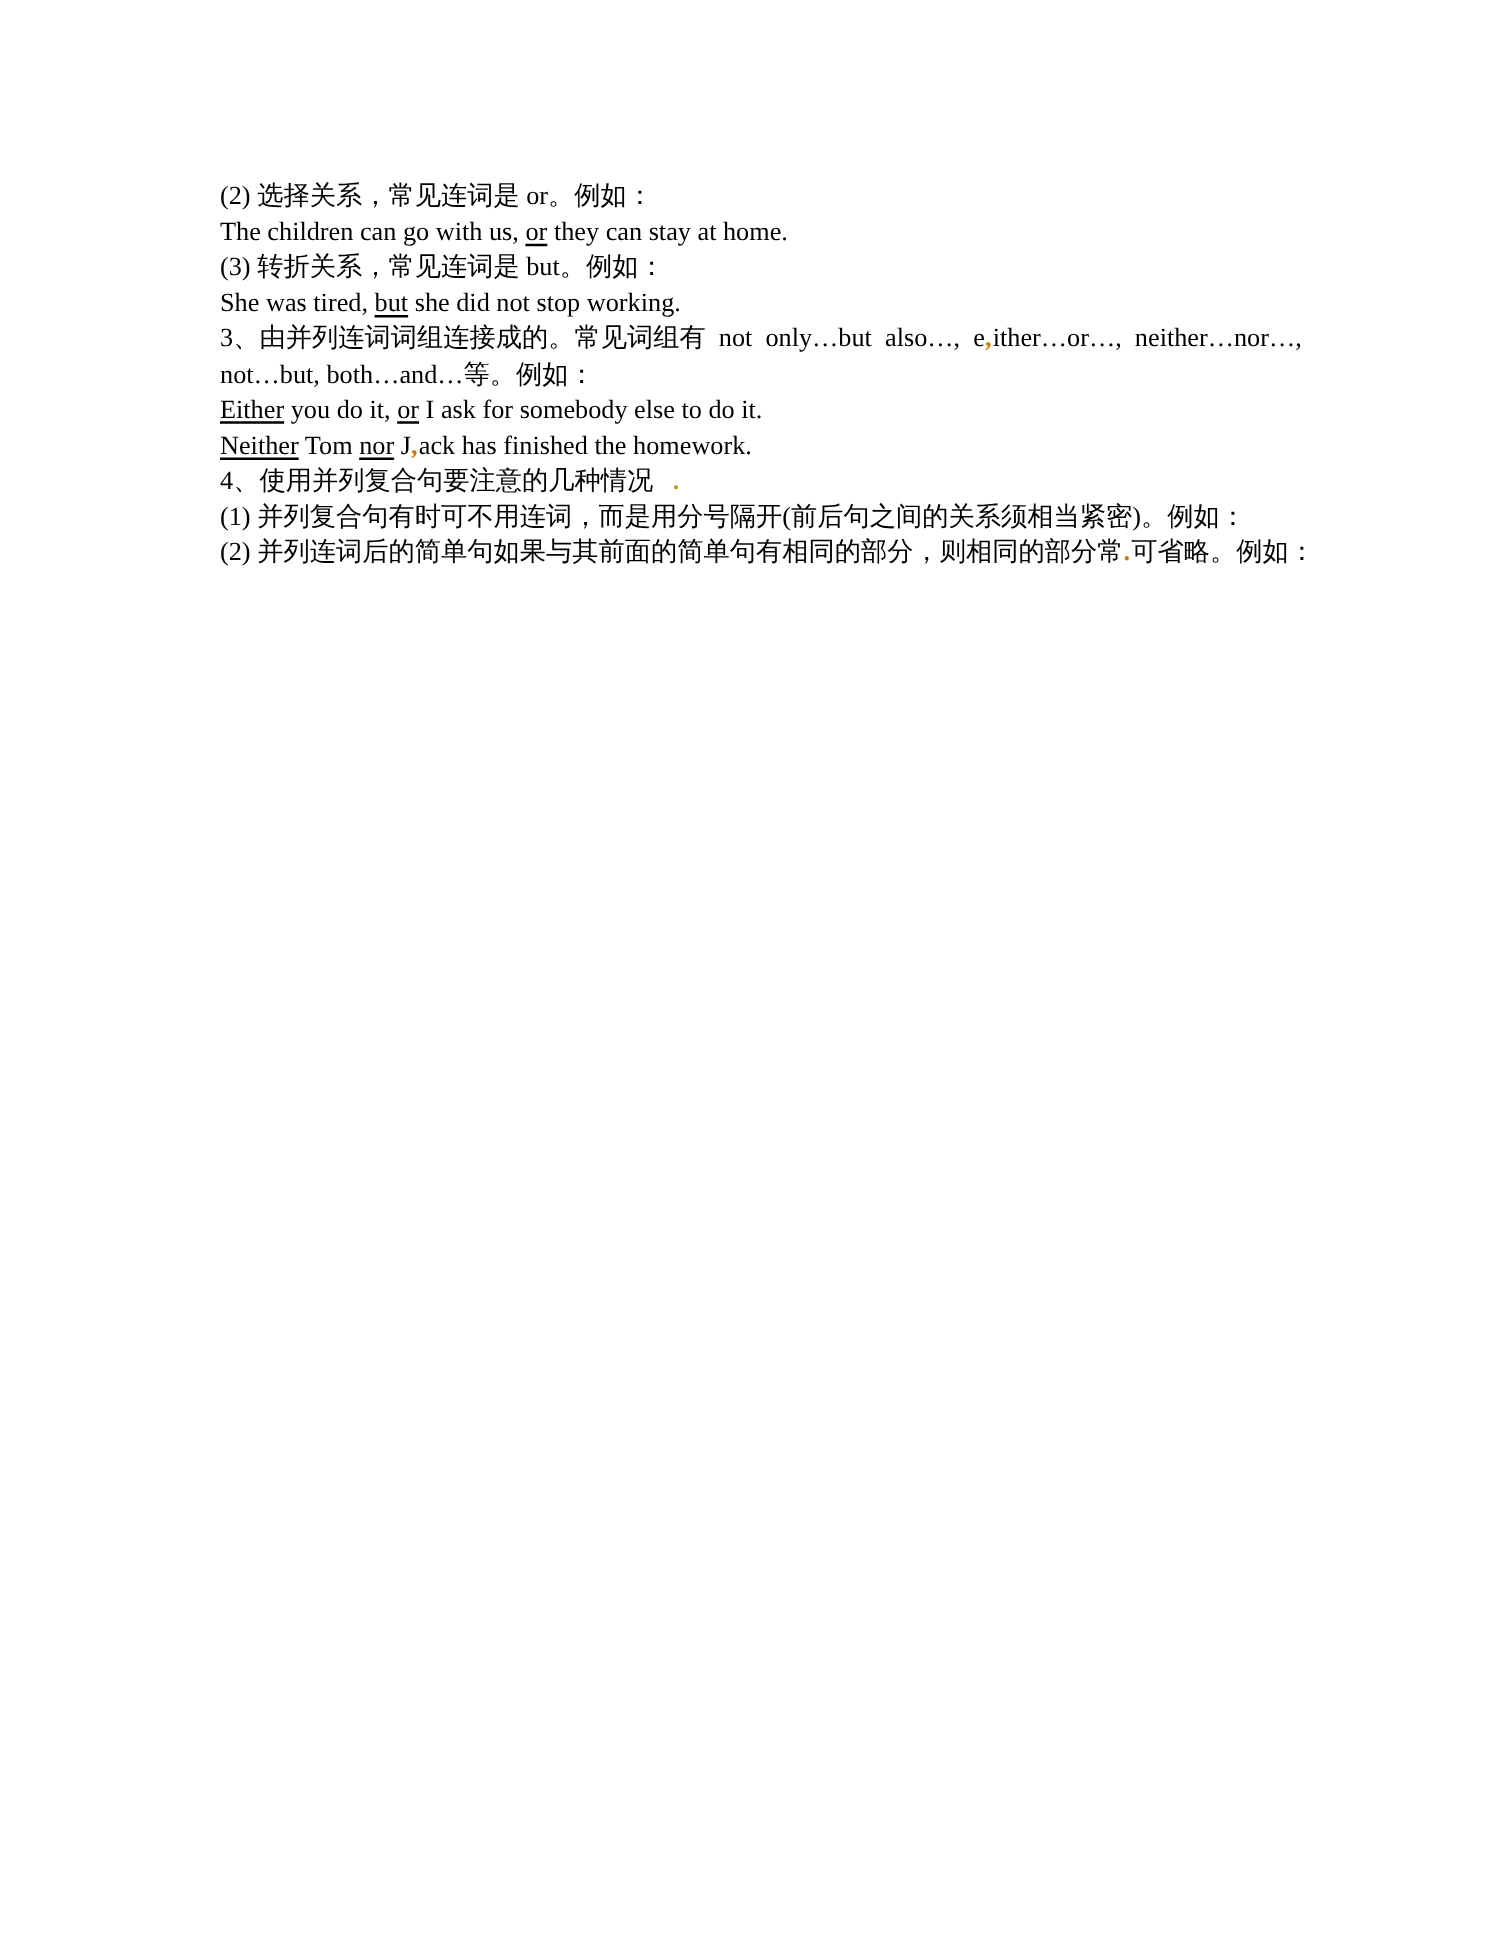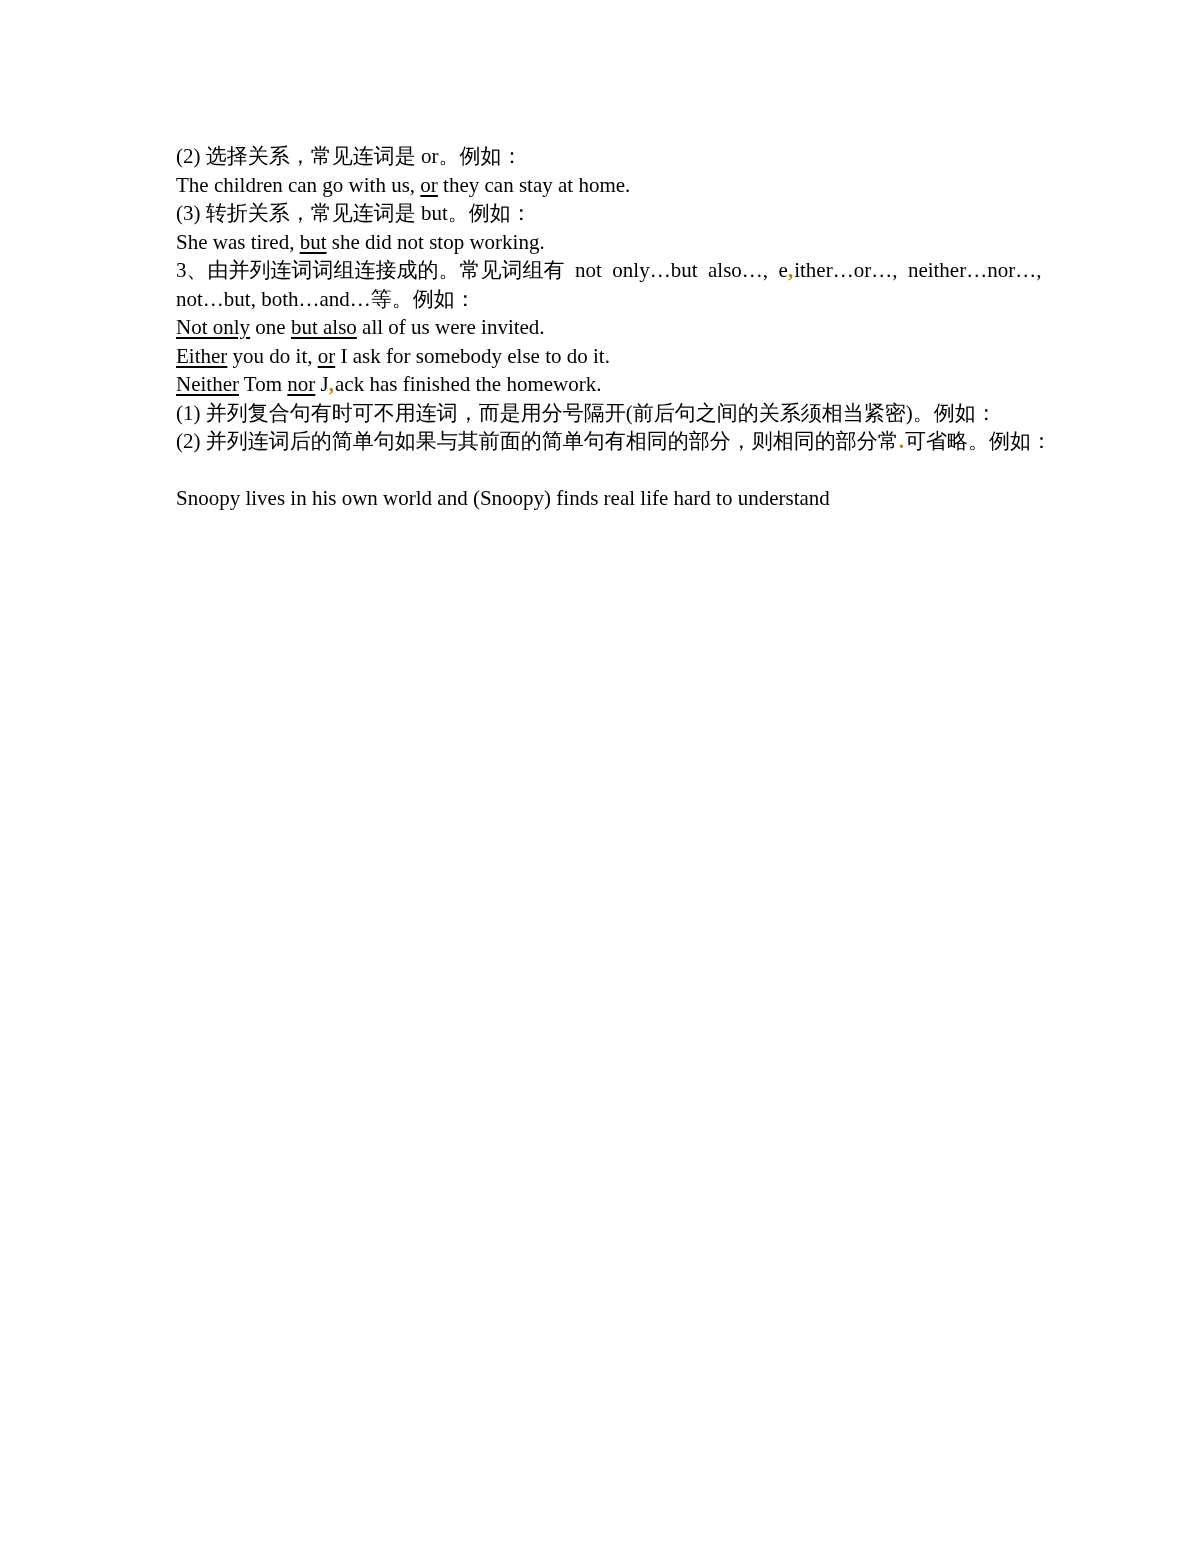--- a/index.html
+++ b/index.html
@@ -47,21 +47,20 @@
 <body>
 
 <div class="page" style="--page-bg: #ffffff; --text-color: #000000; --artifact-color: #c77e06; --artifact-square-color: #b3a42f;">
   <div class="text-block">
       <div class="line"><span>(2) 选择关系，常见连词是 or。例如：</span></div>
       <div class="line"><span>The children can go with us, </span><span class="u">or</span><span> they can stay at home.</span></div>
       <div class="line"><span>(3) 转折关系，常见连词是 but。例如：</span></div>
       <div class="line"><span>She was tired, </span><span class="u">but</span><span> she did not stop working.</span></div>
       <div class="line"><span>3、由并列连词词组连接成的。常见词组有  not  only…but  also…,  e</span><span class="artifact">,</span><span>ither…or…,  neither…nor…,</span></div>
       <div class="line"><span>not…but, both…and…等。例如：</span></div>
-      <div class="line"><span class="u">Not only</span><span> one </span><span class="u">but also</span><span> all of us were invited.</span></div>
       <div class="line"><span class="u">Either</span><span> you do it, </span><span class="u">or</span><span> I ask for somebody else to do it.</span></div>
       <div class="line"><span class="u">Neither</span><span> Tom </span><span class="u">nor</span><span> J</span><span class="artifact">,</span><span>ack has finished the homework.</span></div>
+      <div class="line"><span>4、使用并列复合句要注意的几种情况   </span><span class="artifact-square">.</span></div>
       <div class="line"><span>(1) 并列复合句有时可不用连词，而是用分号隔开(前后句之间的关系须相当紧密)。例如：</span></div>
       <div class="line"><span>(2) 并列连词后的简单句如果与其前面的简单句有相同的部分，则相同的部分常</span><span class="artifact">.</span><span>可省略。例如：</span></div>
       <div class="line"></div>
-      <div class="line"><span>Snoopy lives in his own world and (Snoopy) finds real life hard to understand</span></div>
     </div>
 </div>
 
 </body></html>

